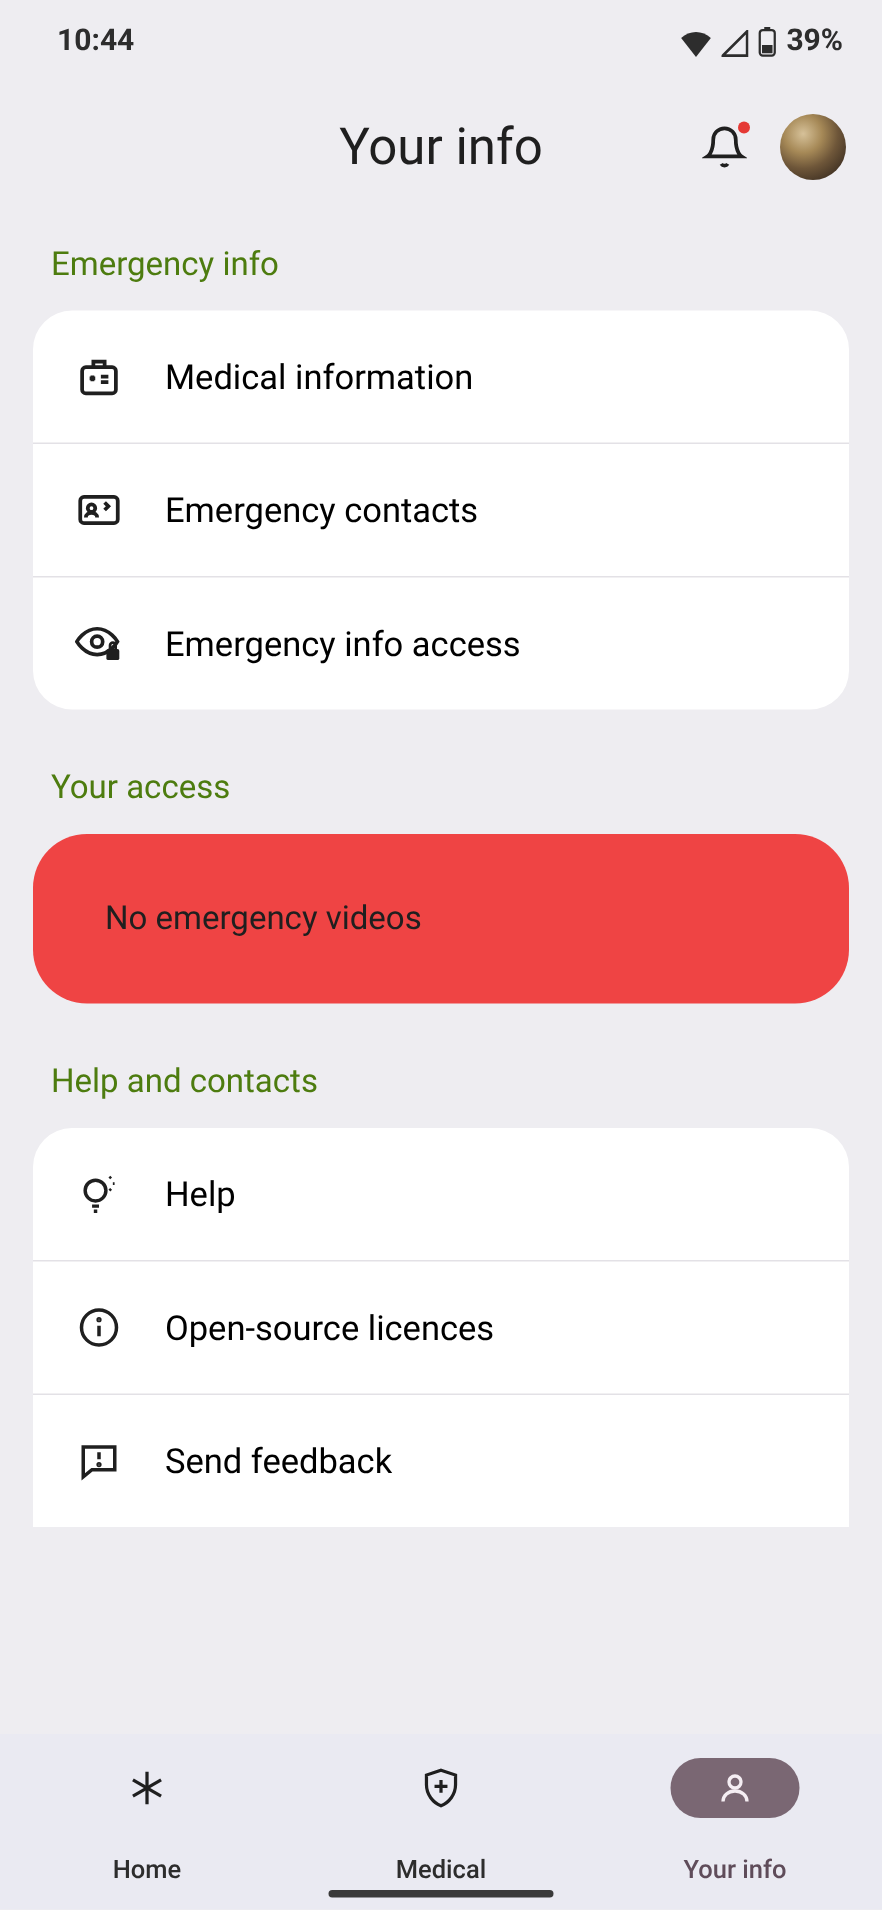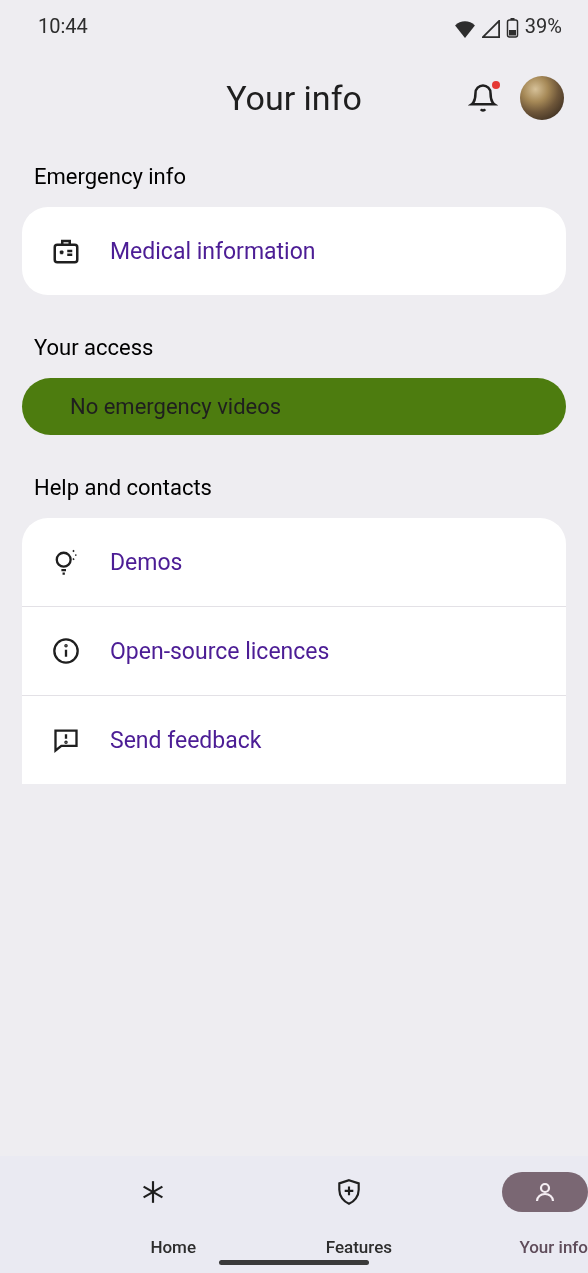--- a/index.html
+++ b/index.html
@@ -11,21 +11,21 @@
     color: #1f1f1f;
     position: relative;
     overflow: hidden;
   }
   .status-bar {
     display: flex;
     justify-content: space-between;
     align-items: center;
     padding: 14px 26px 10px 38px;
     font-size: 20px;
-    font-weight: 400;
+    font-weight: 700;
     color: #2d2d2d;
   }
   .status-right { display: flex; align-items: flex-end; gap: 6px; }
   .header {
     display: flex;
     align-items: center;
     justify-content: center;
     position: relative;
     padding: 30px 24px 40px;
   }
@@ -51,21 +51,21 @@
   }
   .avatar {
     width: 44px; height: 44px;
     border-radius: 50%;
     background: radial-gradient(circle at 35% 30%, #d6c199 0%, #a68957 30%, #6e5639 55%, #3c2e21 85%);
   }
   .section-header {
     font-size: 22px;
     font-weight: 400;
     padding: 6px 34px 18px;
-    color: #000000;
+    color: #4d7c0f;
   }
   .card {
     background: #fff;
     border-radius: 26px;
     margin: 0 22px 34px;
     overflow: hidden;
   }
   .list-item {
     display: flex;
     align-items: center;
@@ -75,42 +75,42 @@
   }
   .list-item:first-child { border-top: none; }
   .list-icon {
     width: 32px; height: 32px;
     display: flex; align-items: center; justify-content: center;
     flex-shrink: 0;
   }
   .list-label {
     font-size: 23px;
     font-weight: 400;
-    color: #4c1d95;
+    color: #000000;
   }
   .empty-card {
-    background: #4d7c0f;
+    background: #ef4444;
     border-radius: 36px;
     margin: 0 22px 34px;
-    padding: 16px 48px;
+    padding: 44px 48px;
   }
   .empty-text { font-size: 22px; color: #1f1f1f; }
   .bottom-nav {
     position: absolute;
     bottom: 0; left: 0; right: 0;
     background: #eaeaf2;
     display: flex;
     justify-content: space-around;
     padding: 16px 0 16px;
   }
   .nav-item {
     flex: 1;
     display: flex;
     flex-direction: column;
-    align-items: flex-end;
+    align-items: center;
     gap: 25px;
   }
   .nav-icon-wrap {
     width: 86px; height: 40px;
     border-radius: 20px;
     display: flex; align-items: center; justify-content: center;
   }
   .nav-icon-wrap.active { background: #7a6773; }
   .nav-label { font-size: 17px; font-weight: 500; color: #2d2d2d; }
   .nav-label.active { color: #5f4c5a; }
@@ -172,38 +172,60 @@
     <span class="list-icon">
       <svg width="30" height="30" viewBox="0 0 24 24" fill="none" stroke="#1f1f1f" stroke-width="2">
           <rect x="3" y="7" width="18" height="14" rx="2"></rect>
           <path d="M9 7V4h6v3"></path>
           <path d="M7 13h3M8.5 11.5v3"></path>
           <path d="M13 12h4M13 15h4"></path>
         </svg>
     </span>
     <span class="list-label">Medical information</span>
   </div>
+  <div class="list-item">
+    <span class="list-icon">
+      <svg width="30" height="30" viewBox="0 0 24 24" fill="none" stroke="#1f1f1f" stroke-width="2">
+          <rect x="2" y="5" width="20" height="14" rx="2"></rect>
+          <circle cx="8" cy="11" r="2"></circle>
+          <path d="M5 16c0-1.5 1.5-2.5 3-2.5s3 1 3 2.5"></path>
+          <path d="M15 8l2 2-2 2M17 10l-2-2M15 12l2-2"></path>
+        </svg>
+    </span>
+    <span class="list-label">Emergency contacts</span>
+  </div>
+  <div class="list-item">
+    <span class="list-icon">
+      <svg width="32" height="30" viewBox="0 0 26 22" fill="none" stroke="#1f1f1f" stroke-width="2">
+          <path d="M1 10s4-7 11-7 11 7 11 7-4 7-11 7S1 10 1 10z"></path>
+          <circle cx="12" cy="10" r="3"></circle>
+          <rect x="17" y="14" width="7" height="6" rx="1" fill="#1f1f1f" stroke="none"></rect>
+          <path d="M19 14v-2a1.5 1.5 0 0 1 3 0v2" stroke-width="1.5"></path>
+        </svg>
+    </span>
+    <span class="list-label">Emergency info access</span>
+  </div>
 </div>
 
 <div class="section-header">Your access</div>
 <div class="empty-card">
   <div class="empty-text">No emergency videos</div>
 </div>
 
 <div class="section-header">Help and contacts</div>
 <div class="card" style="margin-bottom:0; border-bottom-left-radius:0; border-bottom-right-radius:0;">
   <div class="list-item">
     <span class="list-icon">
       <svg width="28" height="30" viewBox="0 0 24 26" fill="none" stroke="#1f1f1f" stroke-width="2">
           <circle cx="10" cy="11" r="6"></circle>
           <path d="M8 20h4M9 23h2"></path>
           <path d="M18 3l1 1M20 7h1M18 11l1-1" stroke-width="1.5"></path>
         </svg>
     </span>
-    <span class="list-label">Demos</span>
+    <span class="list-label">Help</span>
   </div>
   <div class="list-item">
     <span class="list-icon">
       <svg width="28" height="28" viewBox="0 0 24 24" fill="none" stroke="#1f1f1f" stroke-width="2">
           <circle cx="12" cy="12" r="10"></circle>
           <path d="M12 11v6"></path>
           <circle cx="12" cy="7.5" r="0.5" fill="#1f1f1f"></circle>
         </svg>
     </span>
     <span class="list-label">Open-source licences</span>
@@ -235,21 +257,21 @@
   </div>
   <div class="nav-item">
     <div class="nav-icon-wrap">
       <span>
         <svg width="26" height="28" viewBox="0 0 24 26" fill="none" stroke="#1f1f1f" stroke-width="2">
             <path d="M12 2l9 3v6c0 6-4 11-9 13-5-2-9-7-9-13V5l9-3z"></path>
             <path d="M12 8v8M8 12h8"></path>
           </svg>
       </span>
     </div>
-    <span class="nav-label">Features</span>
+    <span class="nav-label">Medical</span>
   </div>
   <div class="nav-item">
     <div class="nav-icon-wrap active">
       <span>
         <svg width="24" height="24" viewBox="0 0 24 24" fill="none" stroke="#f5eef3" stroke-width="2.2">
             <circle cx="12" cy="8" r="4"></circle>
             <path d="M4 21c0-4 3.5-7 8-7s8 3 8 7"></path>
           </svg>
       </span>
     </div>

